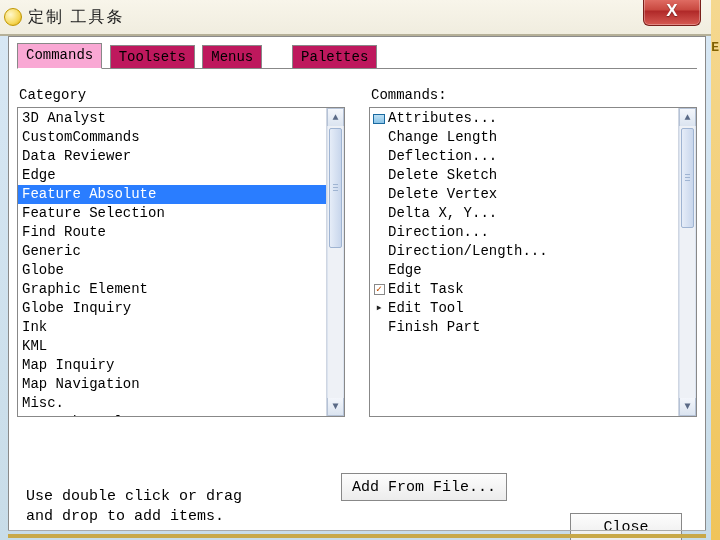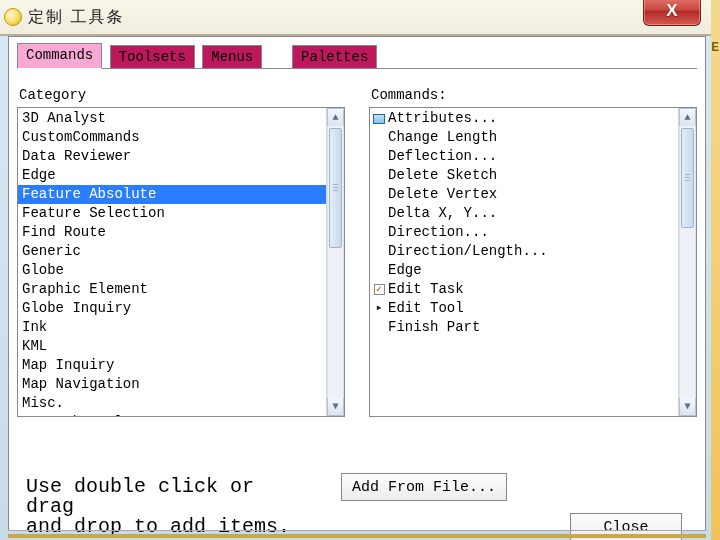--- a/index.html
+++ b/index.html
@@ -86,21 +86,21 @@
   .sb { width: 18px; background: #eef1f6; border-left: 1px solid #cfd6e2; display: flex; flex-direction: column; }
   .sb-btn { height: 18px; background: linear-gradient(180deg,#f3f6fb,#dbe4f0); border: 1px solid #b5c2d6; margin: 0; display:flex; align-items:center; justify-content:center; color:#5a6a86; font-size:10px; }
   .sb-btn.up { border-bottom: none; }
   .sb-btn.down { border-top: none; }
   .sb-track { flex: 1; position: relative; border-left:1px solid #dbe3ef; border-right:1px solid #dbe3ef; }
   .sb-thumb { position: absolute; left: 1px; right: 1px; background: linear-gradient(90deg,#e6edf8,#c8d6ec); border:1px solid #9fb4d2; border-radius:2px; }
   .sb-thumb .grip { position:absolute; left:3px; right:3px; top:50%; transform:translateY(-50%); height:8px; background: repeating-linear-gradient(180deg,#9fb4d2 0 1px, transparent 1px 3px); }
 
   
   .footer { position: absolute; left: 8px; right: 14px; bottom: 2px; height: 62px; display:flex; align-items:center; background: transparent;}
-  .hint { width: 290px; padding-left: 18px; line-height: 20px; font-family: "Courier New", monospace; font-size: 20px; }
+  .hint { width: 290px; padding-left: 18px; line-height: 20px; font-family: "Courier New", monospace; font-size: 15px; }
   .footer-btns { flex: 1; display:flex; justify-content: flex-end; gap: 63px; padding-right: 24px; }
   .btn {
     min-width: 148px; height: 28px; border: 1px solid #888; background: linear-gradient(180deg,#fdfdfd,#ececec);
     font-family: "Courier New", monospace; font-size: 15px; padding: 2px 10px;
     display:flex; align-items:center; justify-content:center;
   }
   .btn.close { min-width: 112px; margin-top: 40px; }
   .footer-edge { position:absolute; left:0; right:0; bottom:0; height:8px; border-bottom: 4px solid #c8a848; border-top:1px solid #aaa; }
 </style>
 </head>

